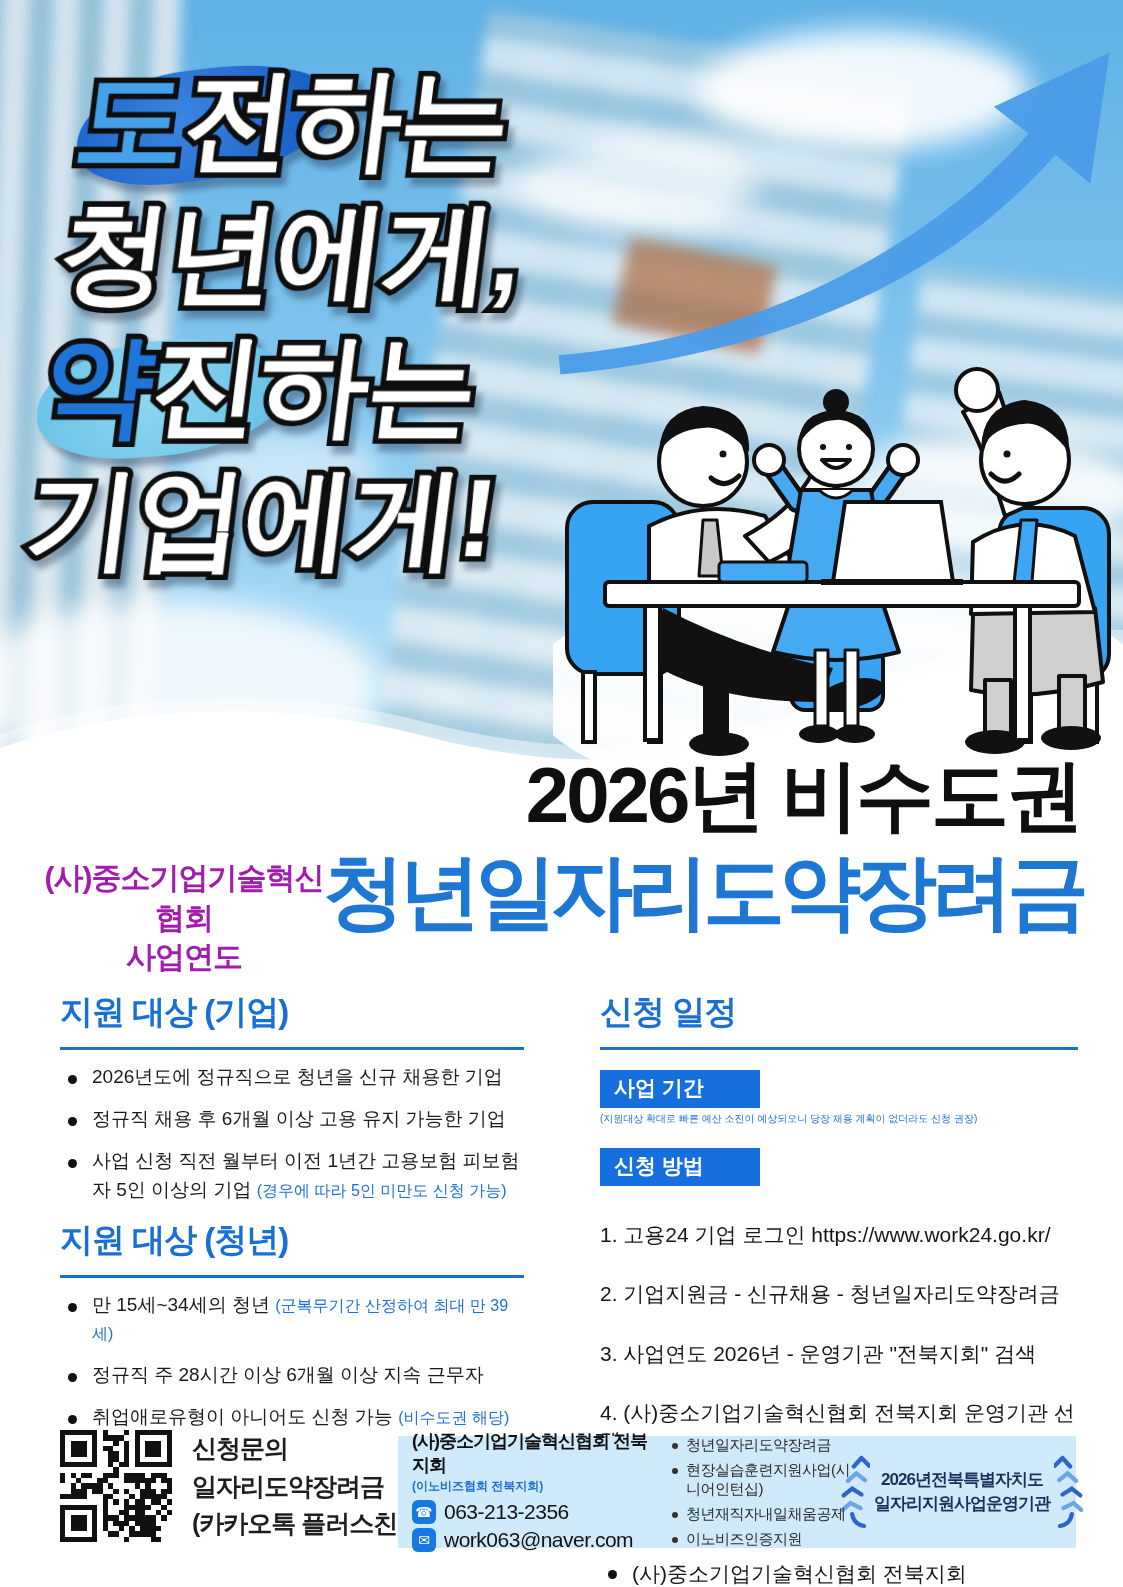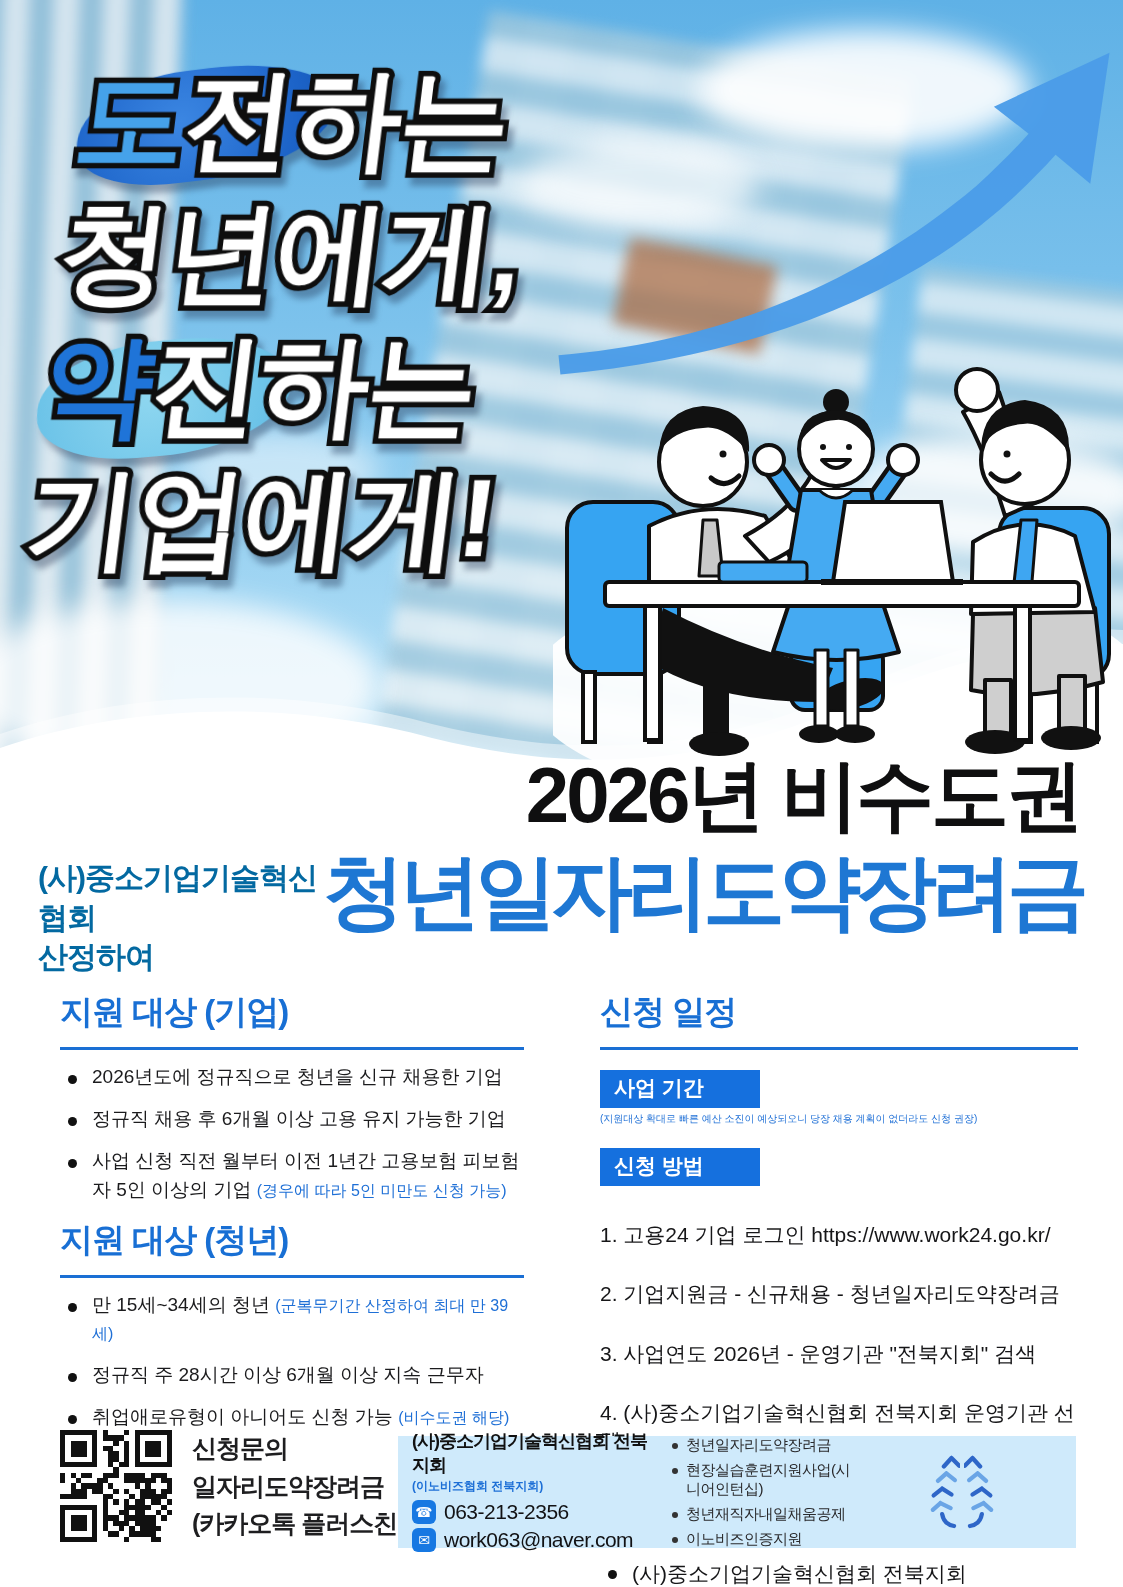--- a/index.html
+++ b/index.html
@@ -44,22 +44,22 @@
          border-radius:52% 48% 56% 44%/58% 52% 58% 46%;}
   .h-line{position:relative;height:133px;line-height:133px;font-size:110px;font-weight:800;
           letter-spacing:-2px;white-space:nowrap;z-index:1;}
   .h-stroke{position:absolute;left:0;top:0;color:#0e0e0e;-webkit-text-stroke:11px #0e0e0e;}
   .h-fill{position:relative;color:#ffffff;}
   .acc1{color:#45a2ea;}
   .acc3{color:#1f74d8;}
   
   .team{position:absolute;left:553px;top:350px;width:570px;height:412px;}
   
-  .org{position:absolute;left:38px;top:858px;width:292px;text-align:left;font-size:30px;font-weight:800;
-       color:#0369a1;line-height:1.32;letter-spacing:-1px;}
+  .org{position:absolute;left:38px;top:858px;width:292px;text-align:center;font-size:30px;font-weight:800;
+       color:#a21caf;line-height:1.32;letter-spacing:-1px;}
   .title-year{position:absolute;right:42px;top:744px;font-size:78px;font-weight:900;color:#0f0f10;
               letter-spacing:-3px;white-space:nowrap;}
   .title-main{position:absolute;right:40px;top:838px;font-size:82px;font-weight:900;color:#1e77d3;
               letter-spacing:-6px;white-space:nowrap;}
   
   .col{position:absolute;top:990px;}
   .col-left{left:60px;width:464px;}
   .col-right{left:600px;width:478px;}
   .col h2{font-size:33px;font-weight:800;color:#186fd4;letter-spacing:-1px;margin:0;
           border-bottom:3px solid #1a6fd4;padding-bottom:12px;}
@@ -220,21 +220,21 @@
       <rect x="92" y="256" width="15" height="134" fill="#ffffff"></rect>
       <rect x="462" y="256" width="15" height="134" fill="#ffffff"></rect>
       <polygon points="292,152 388,152 400,232 280,232" fill="#ffffff"></polygon>
       <line x1="268" y1="232" x2="410" y2="232" stroke-width="6"></line>
       <rect x="166" y="212" width="88" height="20" rx="4" fill="#45aaf2" stroke-width="3"></rect>
     </g>
   </svg>
 
   <div class="org">
     <div>(사)중소기업기술혁신협회</div>
-    <div>산정하여</div>
+    <div>사업연도</div>
   </div>
   <div class="title-year">2026년 비수도권</div>
   <div class="title-main">청년일자리도약장려금</div>
 
   <div class="col col-left">
     <h2>지원 대상 (기업)</h2>
     <ul class="blist">
       <li><span>2026년도에 정규직으로 청년을 신규 채용한 기업</span> <span class="note"></span></li>
       <li><span>정규직 채용 후 6개월 이상 고용 유지 가능한 기업</span> <span class="note"></span></li>
       <li><span>사업 신청 직전 월부터 이전 1년간 고용보험 피보험자 5인 이상의 기업</span> <span class="note">(경우에 따라 5인 미만도 신청 가능)</span></li>
@@ -539,20 +539,24 @@
     <div class="fcol3">
       <svg class="laurel" viewBox="0 0 40 92">
         <g fill="none" stroke-linecap="round" stroke-width="5">
           <path d="M30,6 l-9,10 M30,6 l9,9" stroke="#2e66c8"></path>
           <path d="M24,24 l-10,9 M24,24 l10,8" stroke="#6aa5e6"></path>
           <path d="M19,42 l-10,8 M19,42 l11,7" stroke="#2e66c8"></path>
           <path d="M17,59 l-9,8 M17,59 l12,6" stroke="#6aa5e6"></path>
           <path d="M19,72 q2,12 14,14" stroke="#2e66c8"></path>
         </g>
       </svg>
+      <div class="award-text">
+        <div>2026년전북특별자치도</div>
+        <div>일자리지원사업운영기관</div>
+      </div>
       <svg class="laurel flip" viewBox="0 0 40 92">
         <g fill="none" stroke-linecap="round" stroke-width="5">
           <path d="M30,6 l-9,10 M30,6 l9,9" stroke="#2e66c8"></path>
           <path d="M24,24 l-10,9 M24,24 l10,8" stroke="#6aa5e6"></path>
           <path d="M19,42 l-10,8 M19,42 l11,7" stroke="#2e66c8"></path>
           <path d="M17,59 l-9,8 M17,59 l12,6" stroke="#6aa5e6"></path>
           <path d="M19,72 q2,12 14,14" stroke="#2e66c8"></path>
         </g>
       </svg>
     </div>

